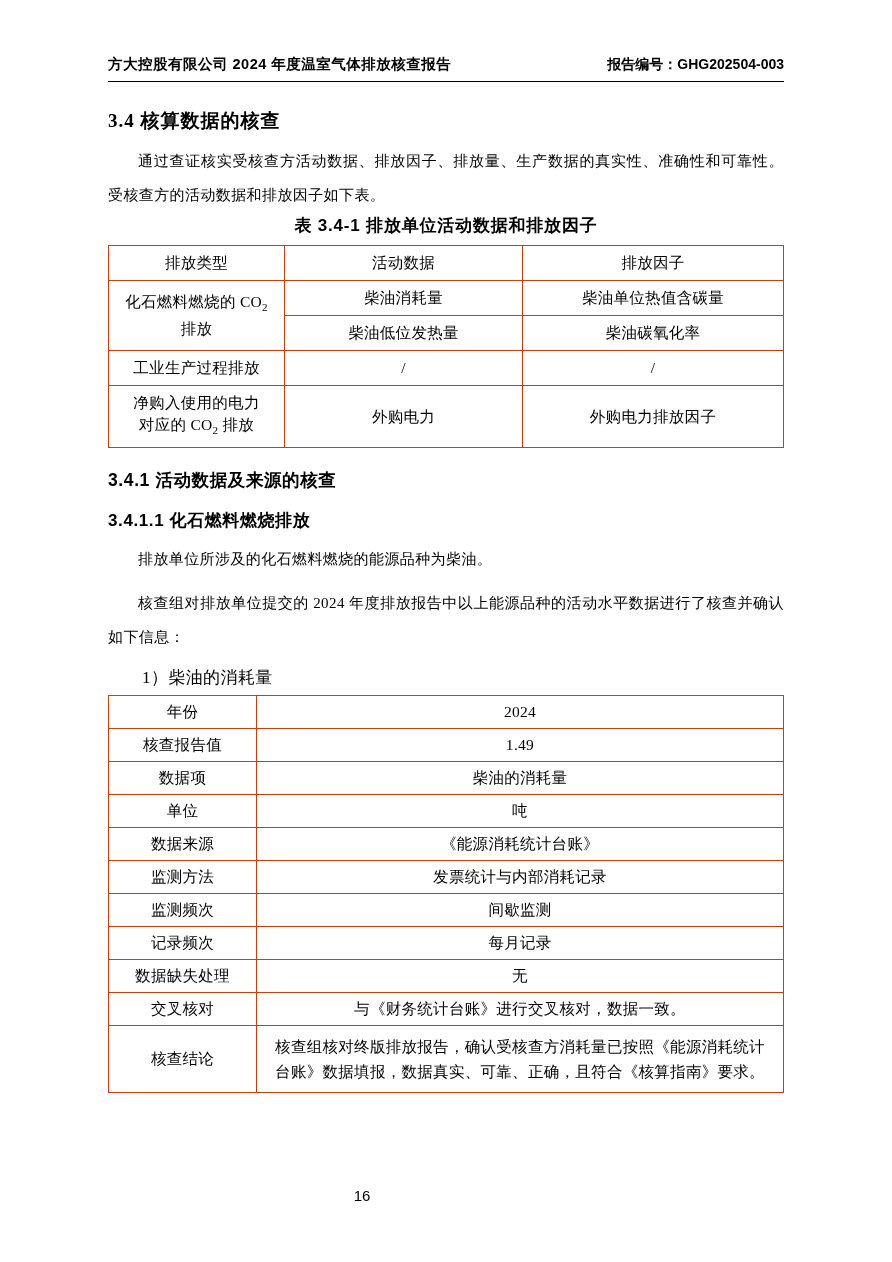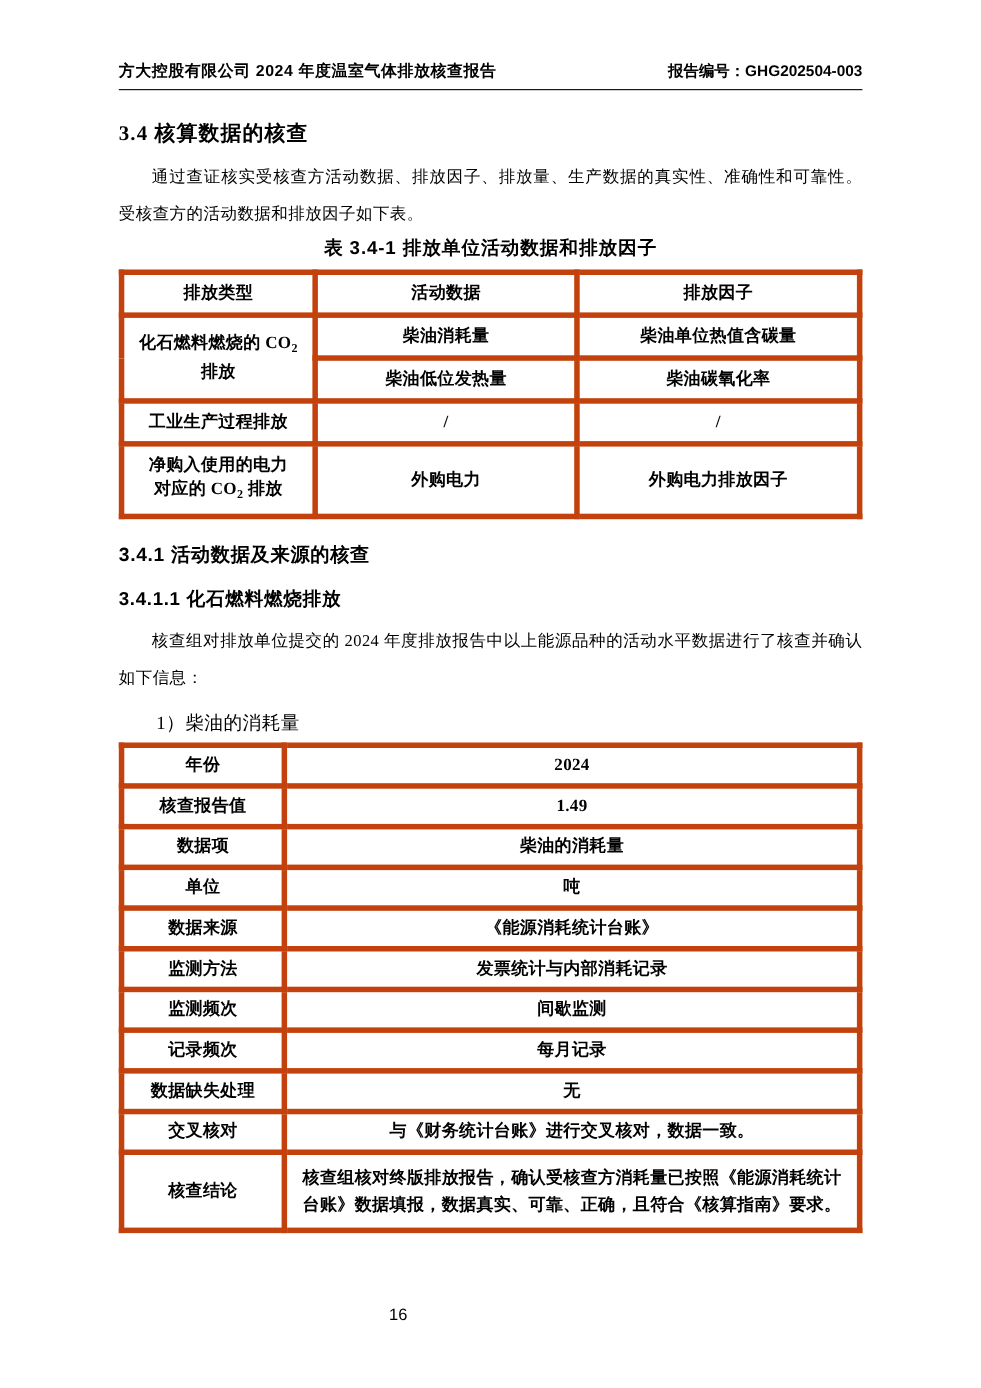--- a/index.html
+++ b/index.html
@@ -82,27 +82,26 @@
     margin: 2px 0 8px 0;
     letter-spacing: 0.8px;
   }
   table {
     border-collapse: collapse;
     width: 100%;
     font-size: 15.5px;
     table-layout: fixed;
   }
   table td {
-    border: 5px solid #c2410c;
+    border: 1px solid #c2410c;
     text-align: center;
     vertical-align: middle;
     padding: 6px 5px;
     line-height: 22px;
     letter-spacing: 0.3px;
-    font-weight: bold;
   }
   .t1 td { height: 22px; }
   .t1 .col1 { width: 176px; }
   .t1 .col2 { width: 238px; }
   .t2 .col1 { width: 148px; }
   .t2 td { padding: 5px 6px; }
   .t2 .concl { text-align: center; line-height: 25px; padding: 8px 12px; }
   sub {
     font-size: 11px;
     vertical-align: sub;
@@ -176,20 +175,21 @@
         <td>外购电力</td>
         <td>外购电力排放因子</td>
       </tr>
     </tbody>
   </table>
 
   <h3 class="sec">3.4.1   活动数据及来源的核查</h3>
 
   <h4 class="sec">3.4.1.1 化石燃料燃烧排放</h4>
 
+  <p class="body">排放单位所涉及的化石燃料燃烧的能源品种为柴油。</p>
 
   <p class="body">核查组对排放单位提交的 2024 年度排放报告中以上能源品种的活动水平数据进行了核查并确认如下信息：</p>
 
   <div class="list-line">1）柴油的消耗量</div>
 
   <table class="t2">
     <colgroup>
         <col class="col1">
         <col>
       </colgroup>

